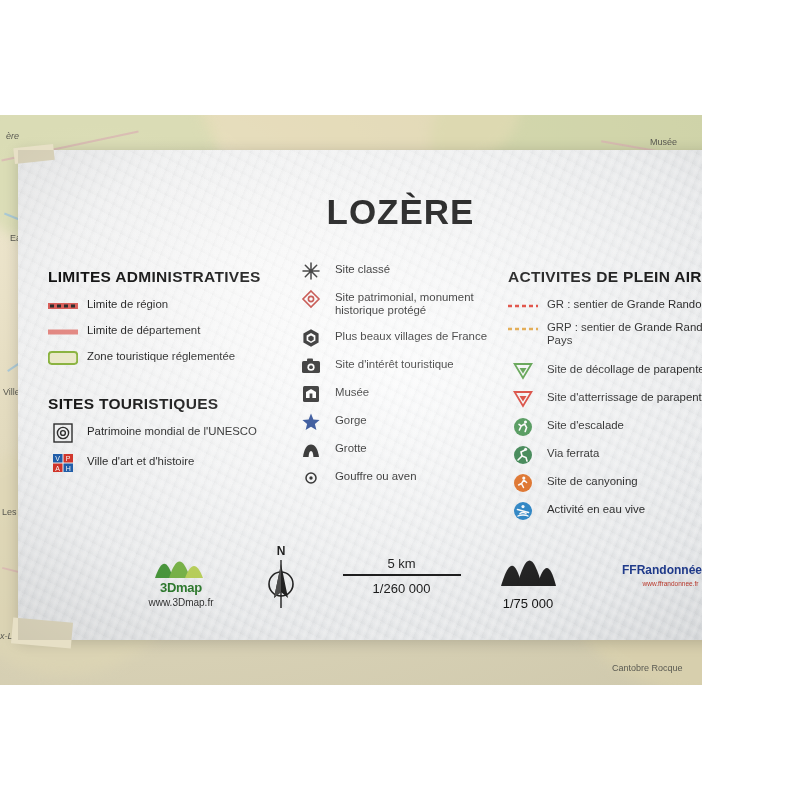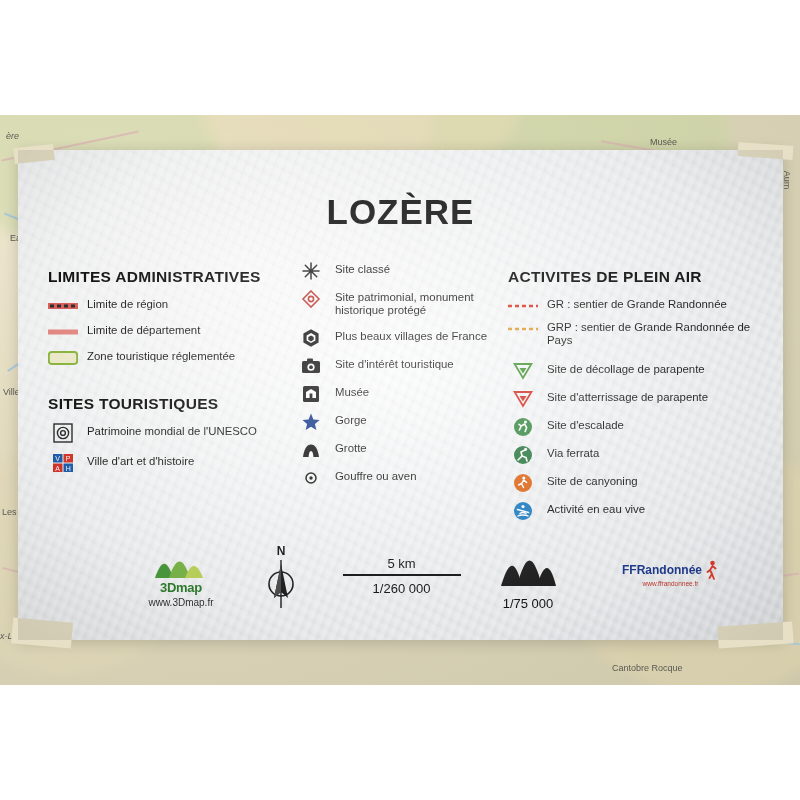--- a/index.html
+++ b/index.html
@@ -2,21 +2,21 @@
 <html><head>
 <meta charset="utf-8">
 <style>
   html,body{margin:0;padding:0;}
   body{
     width:800px;height:800px;
     background:#ffffff;
     font-family:"Liberation Sans", sans-serif;
     overflow:hidden;
   }
-  #stage{position:relative;width:800px;height:800px;overflow:hidden;}
+  #stage{position:relative;width:696px;height:800px;overflow:hidden;padding-left:6px;}
 
   
   .photo{
     position:absolute;left:0;top:115px;width:800px;height:570px;
     background:
       radial-gradient(ellipse at 12% 20%, #efe7cf 0%, #e4dcc0 30%, #d9d2b6 60%, #cdc7ab 100%),
       linear-gradient(180deg,#e8e2c8 0%,#ded7bb 50%,#e6dfc4 100%);
     overflow:hidden;
   }
   .photo .grass{

